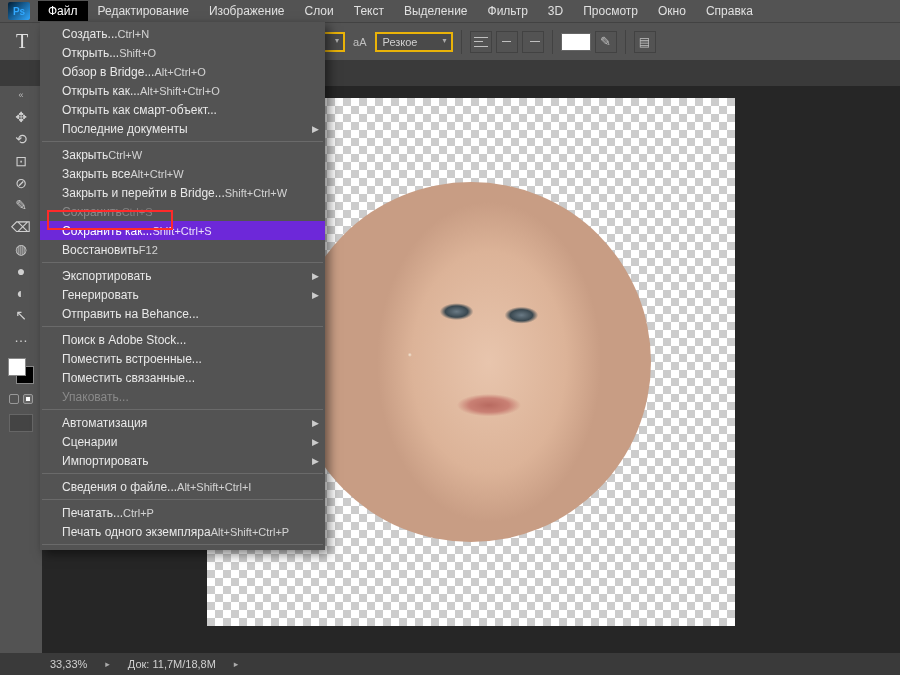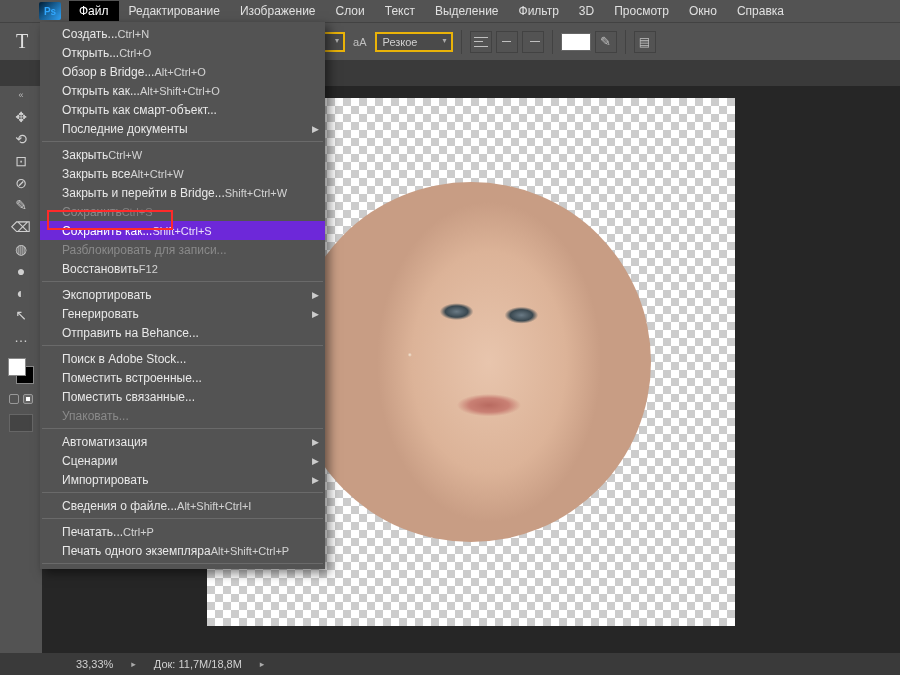--- a/index.html
+++ b/index.html
@@ -1,19 +1,19 @@
 <!DOCTYPE html>
 <html><head>
 <meta charset="utf-8">
 <style>
 * { margin: 0; padding: 0; box-sizing: border-box; font-family: "Segoe UI", Tahoma, sans-serif; }
 body { background: #3a3a3a; width: 900px; height: 675px; overflow: hidden; position: relative; }
 
 .menubar { background: #535353; height: 22px; display: flex; align-items: center; padding-left: 8px; }
-.ps-logo { width: 22px; height: 18px; background: linear-gradient(135deg, #001e36, #31a8ff); color: #31a8ff; font-size: 10px; font-weight: bold; display: flex; align-items: center; justify-content: center; border-radius: 2px; margin-right: 8px; margin-left: 31px; }
+.ps-logo { width: 22px; height: 18px; background: linear-gradient(135deg, #001e36, #31a8ff); color: #31a8ff; font-size: 10px; font-weight: bold; display: flex; align-items: center; justify-content: center; border-radius: 2px; margin-right: 8px; }
 .menu-item { color: #e0e0e0; font-size: 12px; padding: 3px 10px; cursor: pointer; }
 .menu-item.active { background: #000000; color: #fff; }
 
 .optionsbar { background: #535353; height: 38px; display: flex; align-items: center; padding: 0 8px; gap: 4px; border-top: 1px solid #424242; }
 .tool-icon-big { width: 28px; height: 28px; display: flex; align-items: center; justify-content: center; color: #e0e0e0; font-size: 20px; font-family: Georgia, serif; }
 .opt-sep { width: 1px; height: 24px; background: #424242; margin: 0 4px; }
 .opt-combo { background: #4a4a4a; border: 2px solid #eab308; color: #d0d0d0; font-size: 11px; padding: 2px 16px 2px 6px; height: 20px; position: relative; }
 .opt-combo::after { content: "▾"; position: absolute; right: 4px; font-size: 8px; color: #aaa; }
 .opt-label { color: #c0c0c0; font-size: 11px; margin: 0 4px; }
 .opt-btn { width: 22px; height: 22px; background: #535353; border: 1px solid #424242; display: flex; align-items: center; justify-content: center; }
@@ -52,21 +52,21 @@
     radial-gradient(ellipse 28px 14px at 46% 36%, #6a7a85 0%, #3a4850 40%, transparent 60%),
     radial-gradient(ellipse 28px 14px at 64% 37%, #6a7a85 0%, #3a4850 40%, transparent 60%),
     radial-gradient(ellipse 7px 7px at 46% 36%, #1a2228 0%, transparent 70%),
     radial-gradient(ellipse 7px 7px at 64% 37%, #1a2228 0%, transparent 70%),
     radial-gradient(ellipse 40px 14px at 55% 62%, #b86a60 0%, #c98074 50%, transparent 80%),
     radial-gradient(circle 3px at 33% 48%, #f2e8d8 0%, transparent 70%),
     radial-gradient(ellipse 140px 200px at 55% 50%, #e8c5ad 0%, #dcb398 55%, #c89d84 80%),
     radial-gradient(ellipse 220px 260px at 48% 44%, #6b4a34 0%, #503524 50%, #3a2618 100%);
 }
 
-.statusbar { background: #3a3a3a; height: 22px; display: flex; align-items: center; padding-left: 76px; gap: 14px; color: #d0d0d0; font-size: 11px; }
+.statusbar { background: #3a3a3a; height: 22px; display: flex; align-items: center; padding-left: 50px; gap: 14px; color: #d0d0d0; font-size: 11px; }
 .statusbar .arrow { font-size: 9px; color: #aaa; margin: 0 4px; }
 
 .dropdown { position: absolute; top: 22px; left: 40px; width: 285px; background: #535353; box-shadow: 4px 4px 10px rgba(0,0,0,.5); z-index: 100; padding: 2px 0; }
 .dd-item { display: flex; align-items: center; padding: 2px 18px 2px 22px; color: #e8e8e8; font-size: 12px; height: 19px; cursor: pointer; position: relative; }
 .dd-item.disabled { color: #8a8a8a; }
 .dd-item.highlight { background: #6d28d9; color: #fff; }
 .dd-item .shortcut { color: inherit; opacity: .85; font-size: 11px; }
 .dd-item .submenu-arrow { position: absolute; right: 6px; font-size: 9px; color: #ccc; }
 .dd-sep { height: 1px; background: #6a6a6a; margin: 3px 2px; }
 
@@ -179,21 +179,21 @@
   <span class="arrow">▸</span>
 </div>
 
 <div class="dropdown" id="file-menu">
     <div class="dd-item">
       <span>Создать...</span>
       <span class="shortcut">Ctrl+N</span>
     </div>
     <div class="dd-item">
       <span>Открыть...</span>
-      <span class="shortcut">Ctrl+O</span>
+      <span class="shortcut">Shift+O</span>
     </div>
     <div class="dd-item">
       <span>Обзор в Bridge...</span>
       <span class="shortcut">Alt+Ctrl+O</span>
     </div>
     <div class="dd-item">
       <span>Открыть как...</span>
       <span class="shortcut">Alt+Shift+Ctrl+O</span>
     </div>
     <div class="dd-item">
@@ -217,23 +217,20 @@
       <span class="shortcut">Shift+Ctrl+W</span>
     </div>
     <div class="dd-item disabled">
       <span>Сохранить</span>
       <span class="shortcut">Ctrl+S</span>
     </div>
     <div class="dd-item highlight">
       <span>Сохранить как...</span>
       <span class="shortcut">Shift+Ctrl+S</span>
     </div>
-    <div class="dd-item disabled">
-      <span>Разблокировать для записи...</span>
-    </div>
     <div class="dd-item">
       <span>Восстановить</span>
       <span class="shortcut">F12</span>
     </div>
     <div class="dd-sep"></div>
     <div class="dd-item">
       <span>Экспортировать</span>
       <span class="submenu-arrow">▶</span>
     </div>
     <div class="dd-item">

